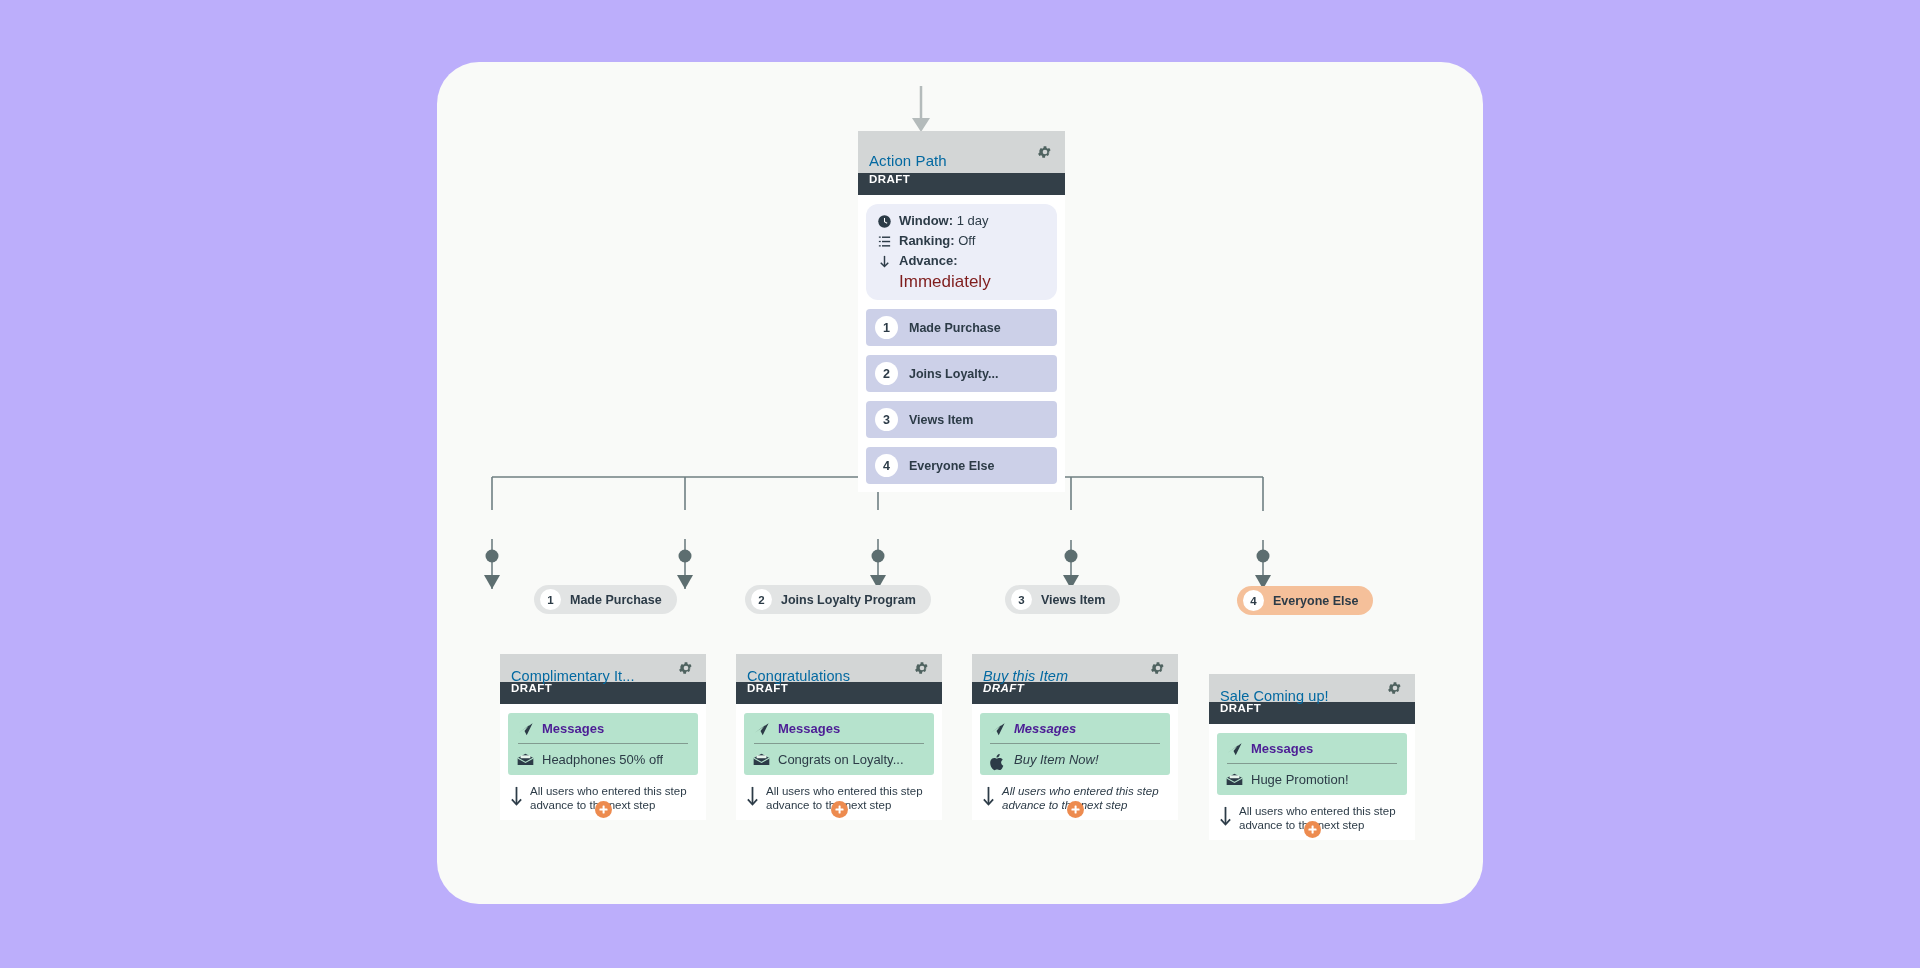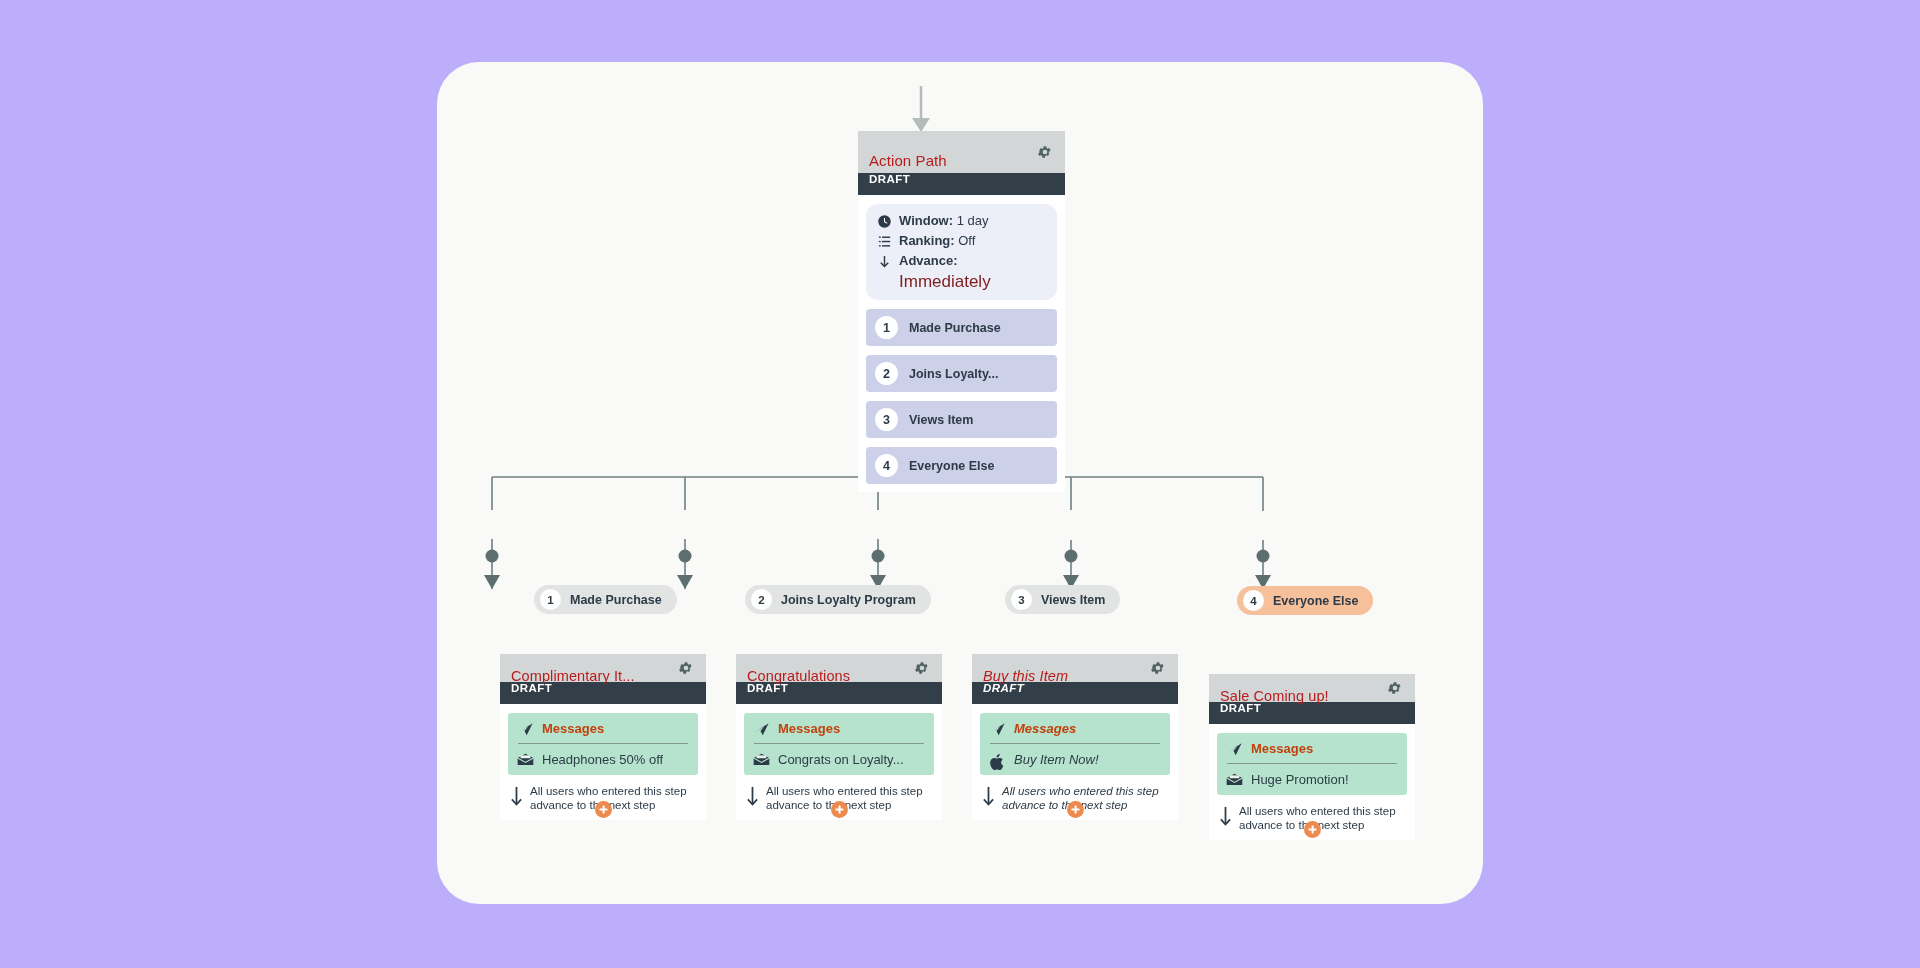--- a/index.html
+++ b/index.html
@@ -20,21 +20,21 @@
   }
 
   
   .node-card { position: absolute; background:#ffffff; }
   .card-header {
     background:#d3d6d6; height:28px;
     display:flex; align-items:center; justify-content:space-between;
     padding: 0 12px 0 11px;
   }
   .card-title {
-    font-size:14.5px; color:#b91c1c; letter-spacing:.1px;
+    font-size:14.5px; color:#0369a1; letter-spacing:.1px;
     white-space:nowrap; overflow:hidden;margin-top:16px;
   }
   .gear { width:16px; height:16px; flex:none; display:block; }
   .draft-bar {
     background:#333f48; height:22px;
     display:flex; align-items:flex-start; padding-left:11px;
   }
   .draft-text {
     color:#ffffff; font-size:11.5px; font-weight:bold; letter-spacing:.45px;
   }
@@ -80,21 +80,21 @@
   .pill-label {
     margin-left:9px; font-size:12.5px; font-weight:bold; color:#2c3b47;
     white-space:nowrap;
   }
 
   
   .leaf { width:206px; }
   .msg-box { background:#b6e3cd; border-radius:3px; padding:7px 9px 8px 9px; }
   .msg-head { display:flex; align-items:center; padding-bottom:6px; }
   .msg-head .label {
-    font-size:13px; font-weight:bold; color:#c2410c; margin-left:8px;
+    font-size:13px; font-weight:bold; color:#4c1d95; margin-left:8px;
   }
   .msg-divider { height:1px; background:#55615f; opacity:.55; margin:0 1px; }
   .msg-item { display:flex; align-items:center; padding-top:8px; }
   .msg-item .label {
     font-size:13px; color:#2c3b47; margin-left:8px;
     white-space:nowrap; overflow:hidden;
   }
   .plane { width:17px; height:17px; flex:none; }
   .chan-ico { width:17px; height:14px; flex:none; }
 

